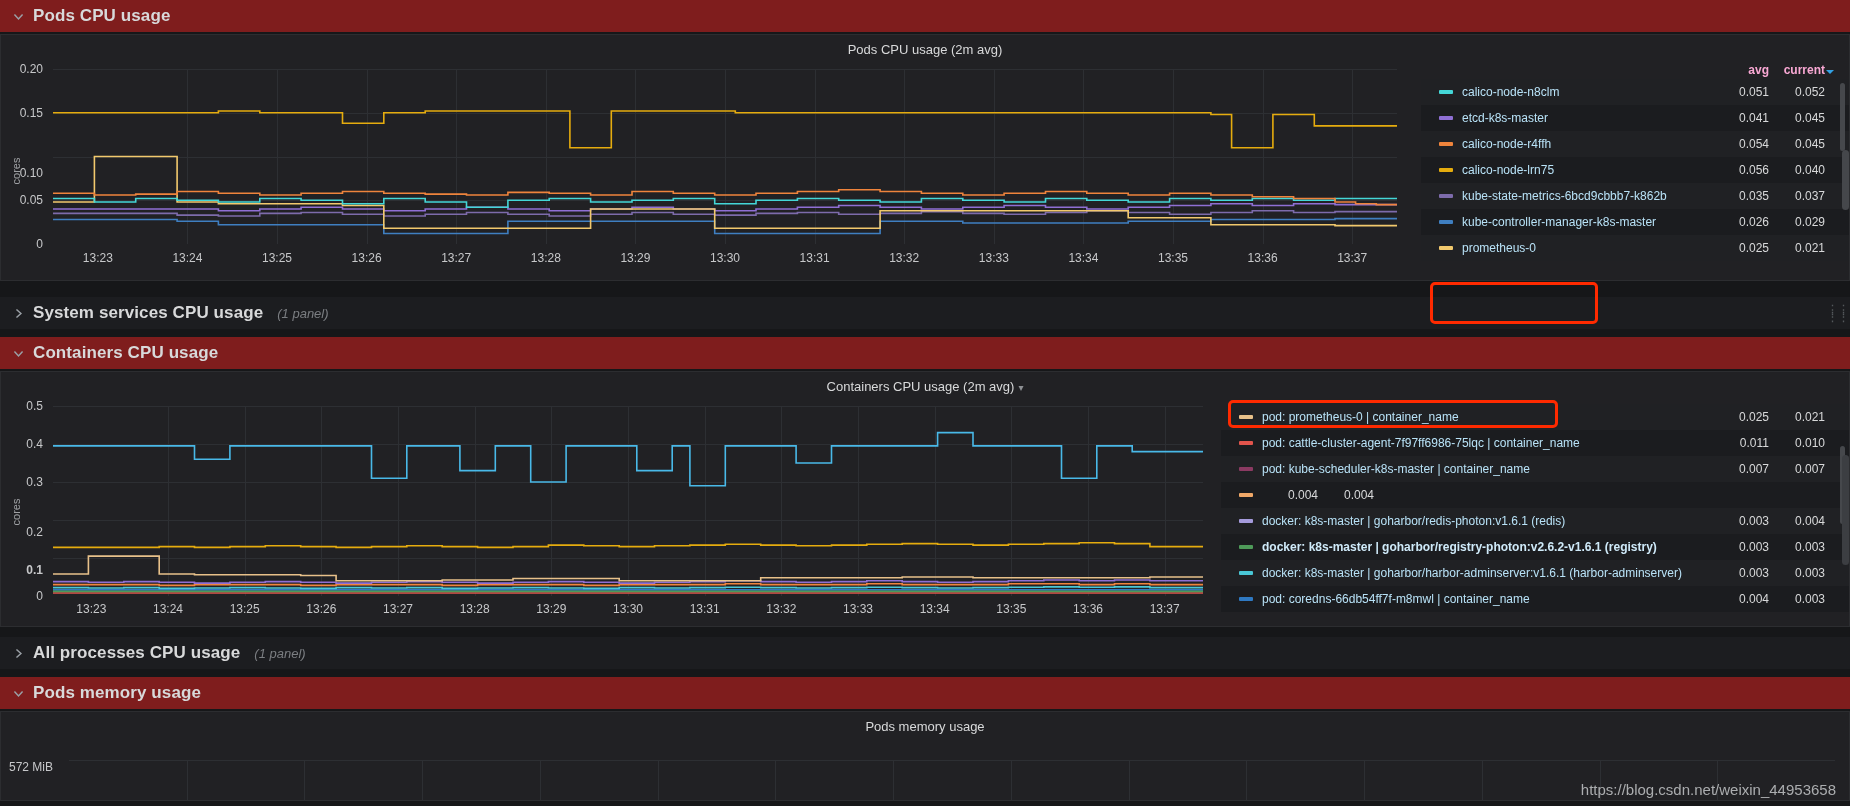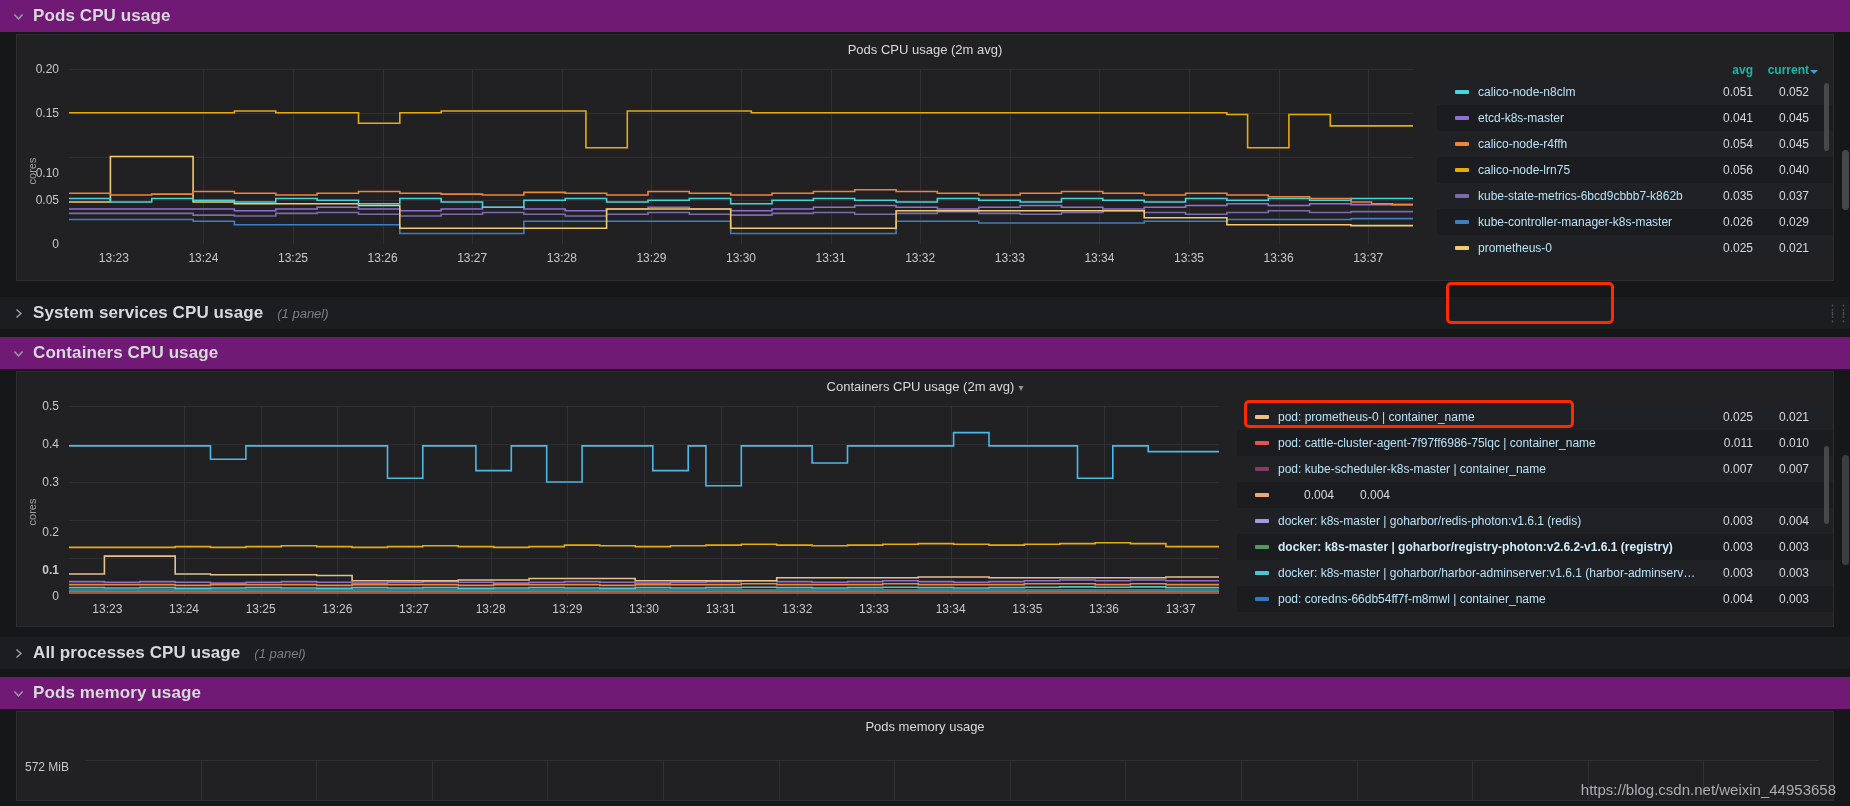--- a/index.html
+++ b/index.html
@@ -9,21 +9,21 @@
     font-family: "Liberation Sans", sans-serif;
     overflow: hidden;
     color: #d8d9da;
   }
   .dash { width: 1850px; height: 806px; position: relative; }
 
   
   .row-header {
     display: flex; align-items: center;
     height: 32px; padding-left: 12px;
-    background: #701a75;
+    background: #7f1d1d;
     cursor: pointer;
     gap: 8px;
   }
   .row-header.collapsed { background: #1c1d20; }
   .chev {
     width: 13px; height: 13px; flex: 0 0 13px;
     position: relative; color: #9aa0a6;
   }
   .chev svg { display:block; width:13px; height:13px; }
   .row-title {
@@ -39,21 +39,21 @@
     color: #55585c; font-size: 13px; letter-spacing: -2px; line-height: 7px;
     width: 14px;
   }
   .row-drag i { display:block; font-style: normal; }
 
   
   .panel {
     background: #212124;
     border: 1px solid #2c2d30;
     position: relative;
-    margin: 0 16px;
+    margin: 0 0;
   }
   .panel-title {
     text-align: center; font-size: 13px; color: #d8d9da;
     padding-top: 7px; height: 26px;
     font-weight: normal;
   }
   .panel-title .caret { color: #8e9094; font-size: 10px; margin-left: 4px; }
 
   .panel-body { display: flex; position: relative; }
 
@@ -87,21 +87,21 @@
   
   .legend {
     flex: 1 1 auto; position: relative;
     font-size: 12px; overflow: hidden;
   }
   .legend-head {
     display: flex; justify-content: flex-end;
     padding-right: 24px; height: 18px; align-items: center;
   }
   .legend-head span {
-    color: #14b8a6; font-size: 12px; font-weight: bold;
+    color: #f9a8d4; font-size: 12px; font-weight: bold;
     width: 56px; text-align: right;
   }
   .legend-head span.cur { position: relative; }
   .legend-head span.cur:after {
     content: ""; position: absolute; right: -9px; top: 7px;
     border-left: 4px solid transparent; border-right: 4px solid transparent;
     border-top: 4px solid #33a2e5;
   }
   .lrow {
     display: flex; align-items: center;

